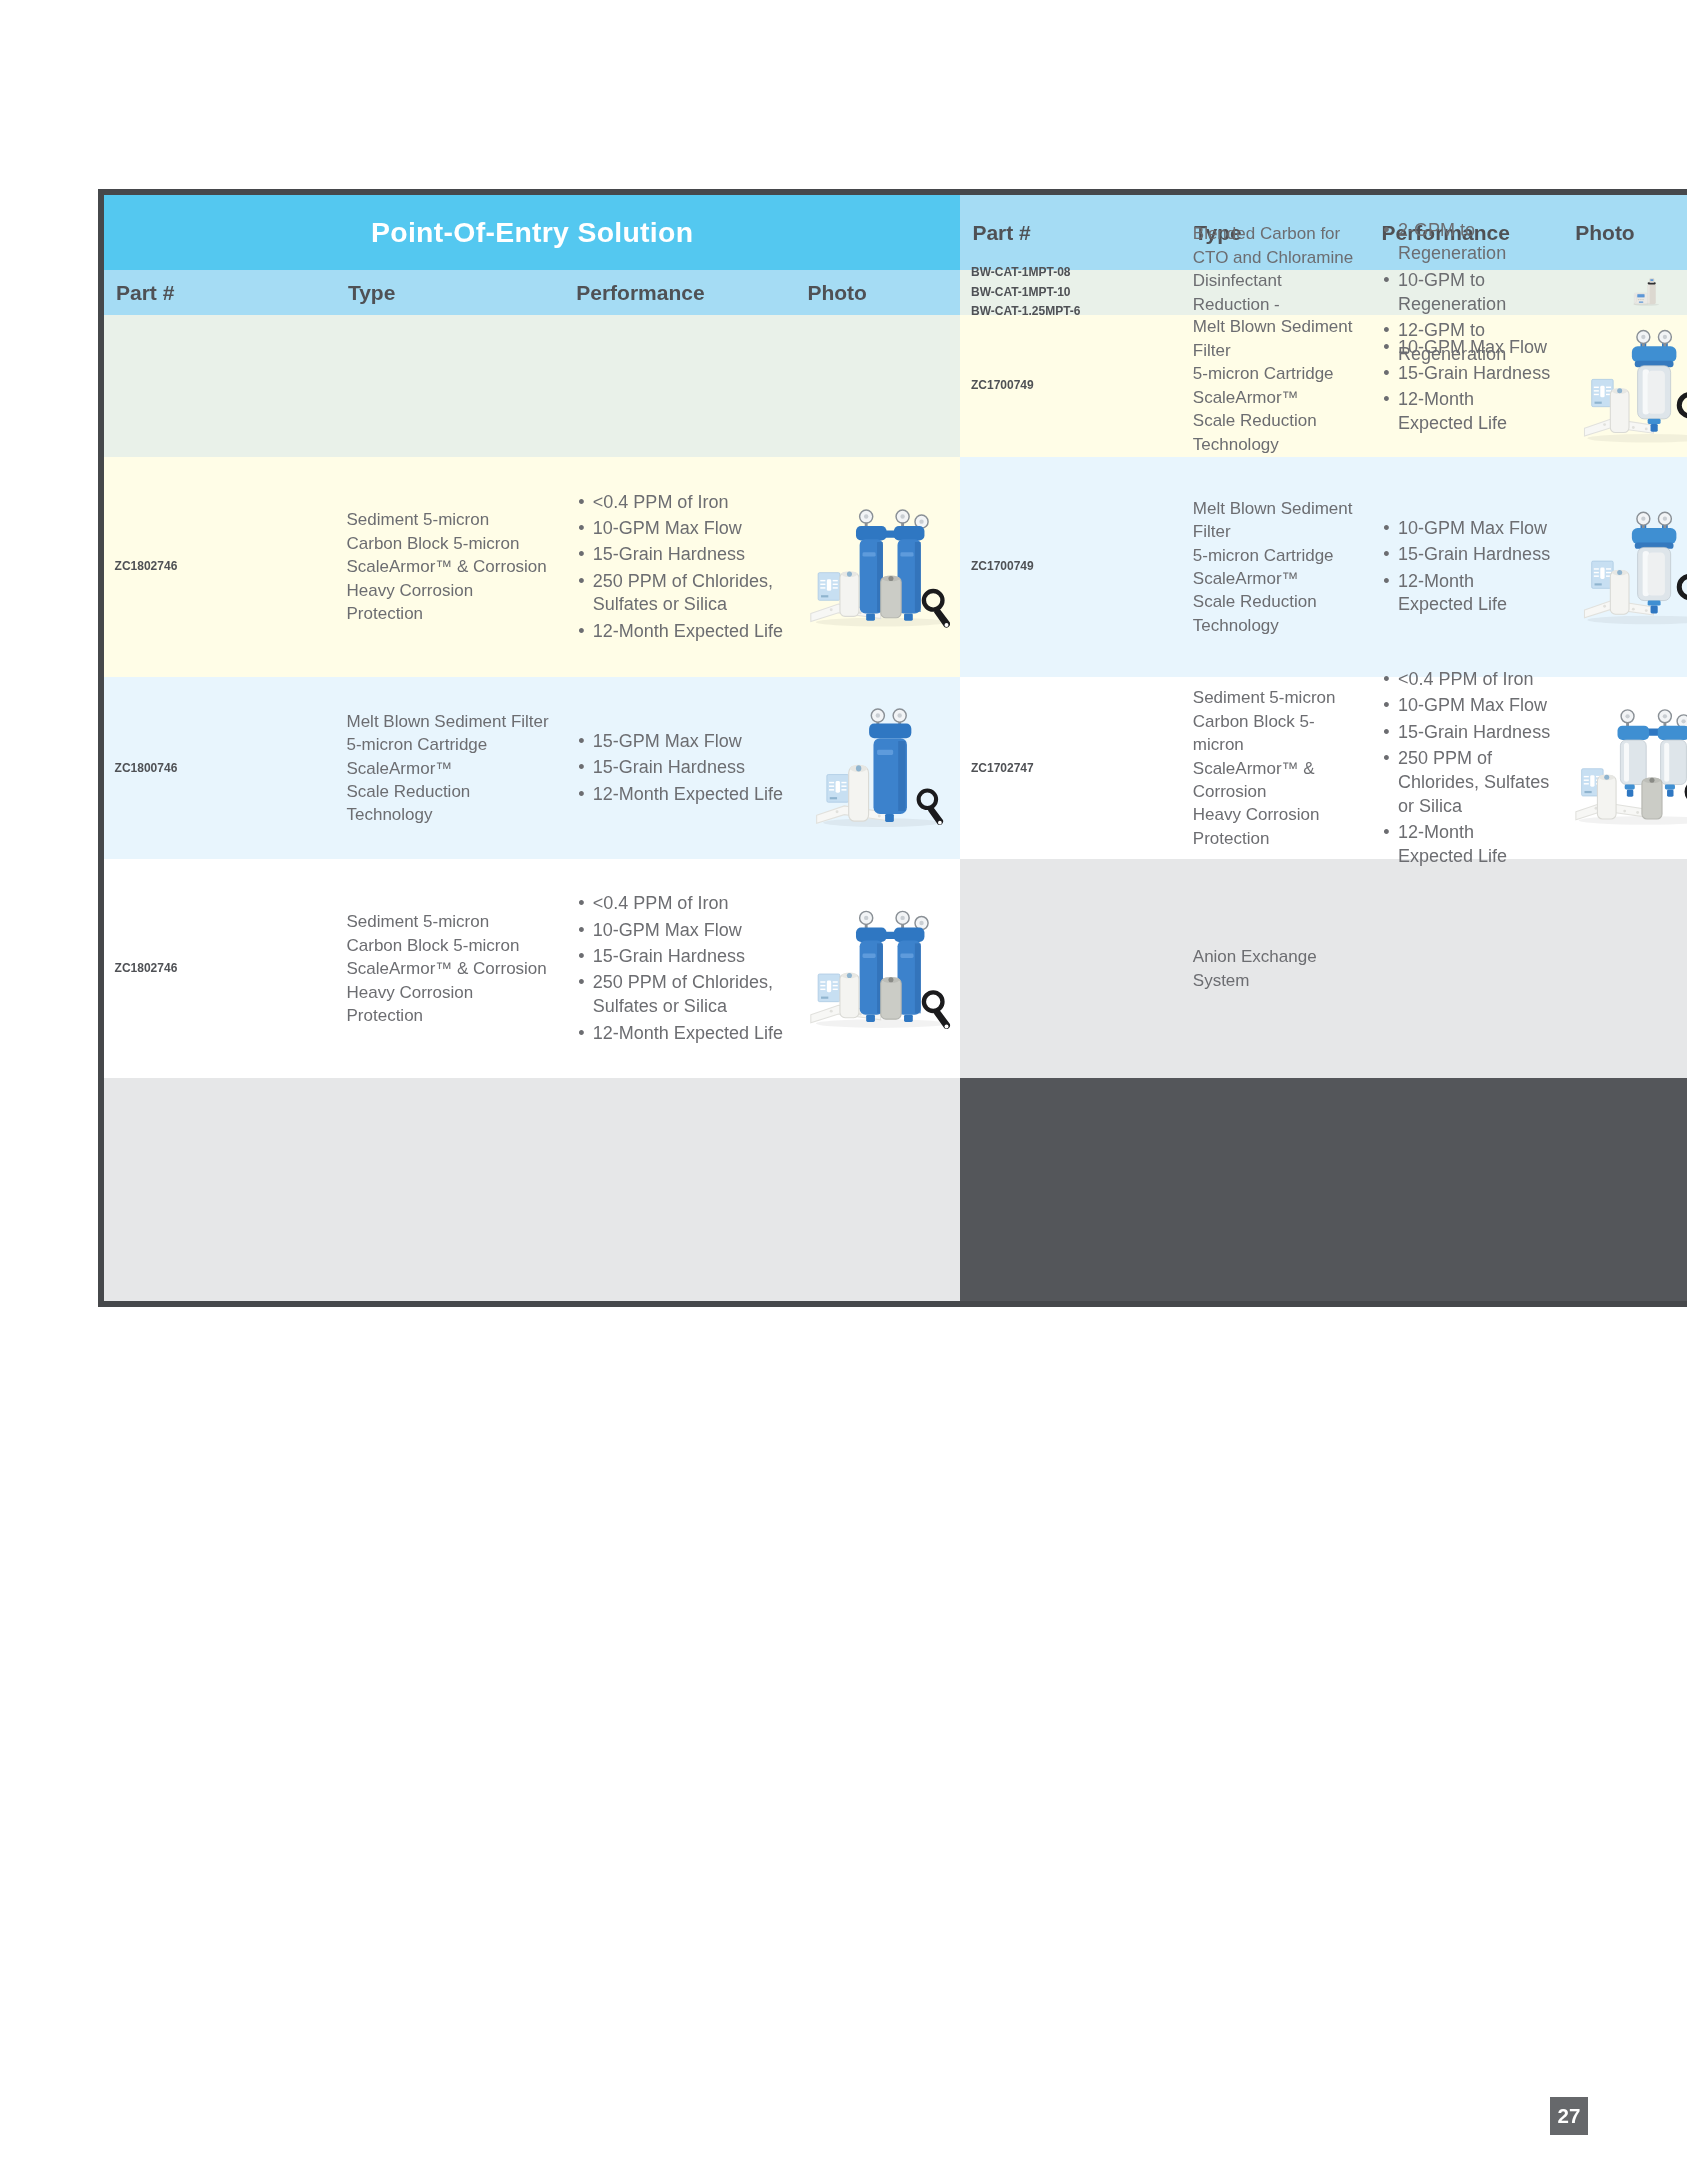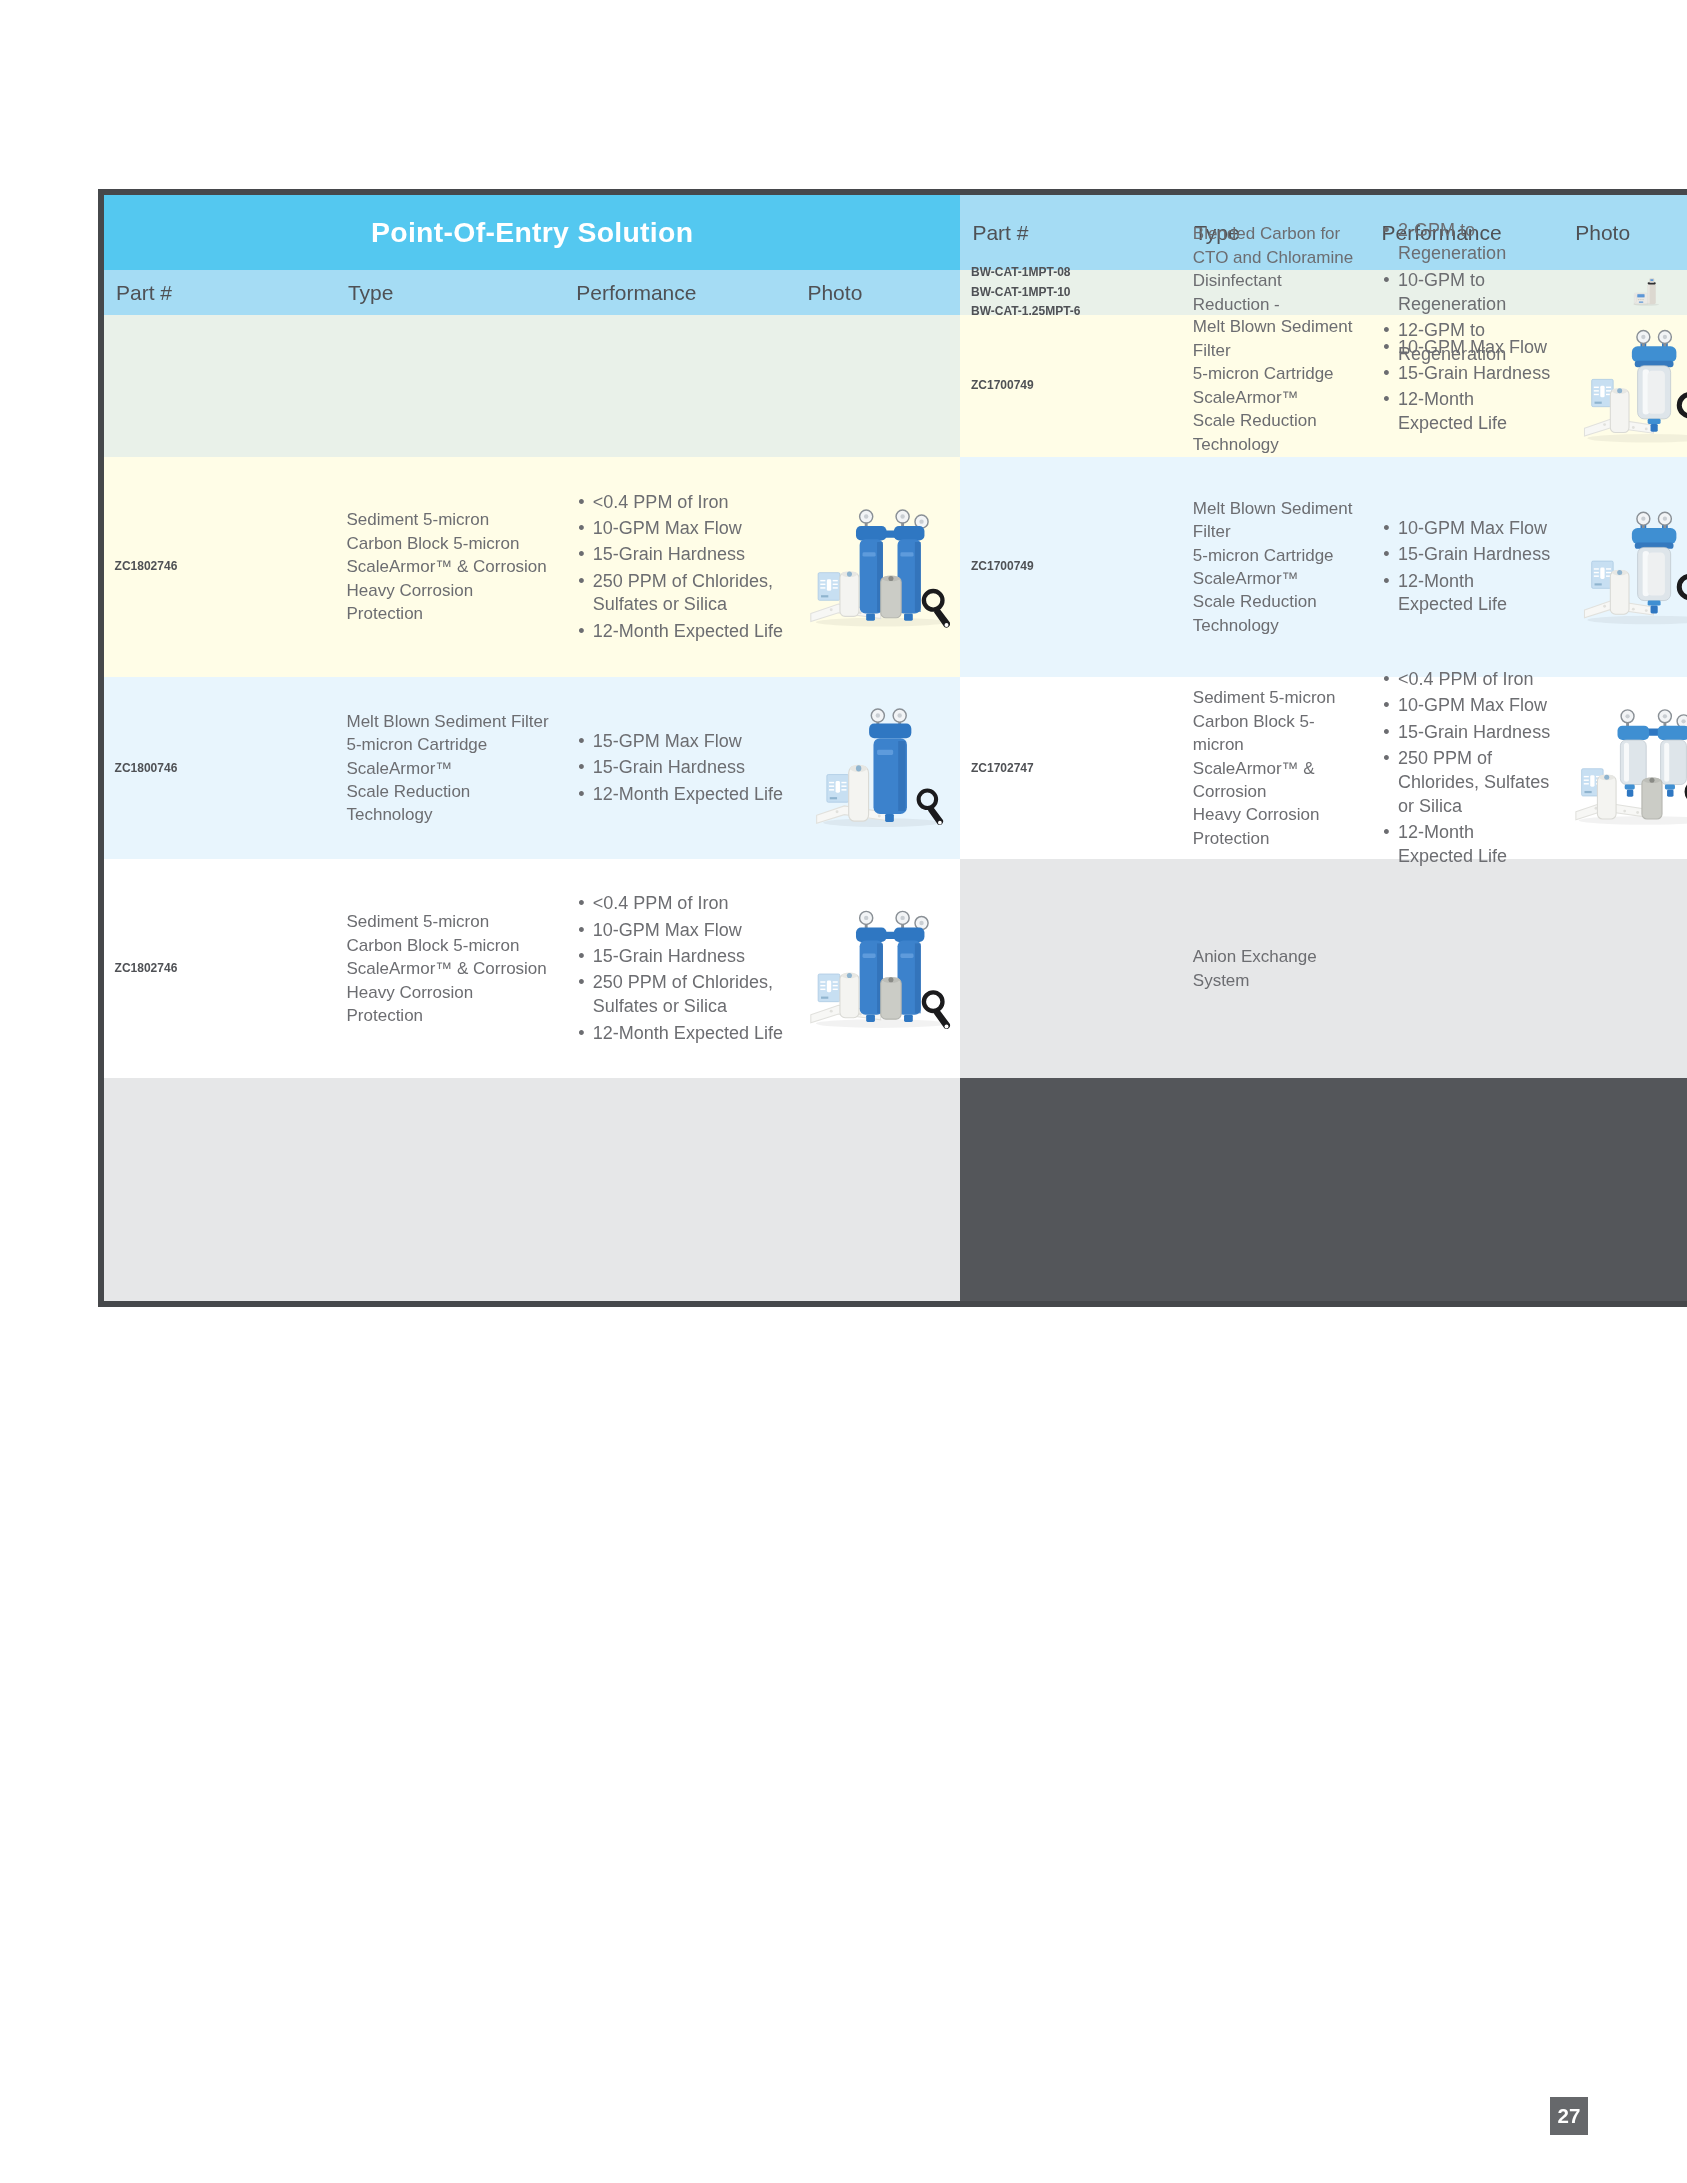--- a/index.html
+++ b/index.html
@@ -9,21 +9,21 @@
   
   .grid{position:absolute;left:98px;top:189px;width:1634px;height:1118px;
         display:grid;
         grid-template-columns:322fr 317fr 321fr 229fr 308fr 260fr 269fr 226fr;
         grid-template-rows:115fr 68fr 217fr 337fr 278fr 335fr 340fr;
         gap:0;background:#54565A;border:6px solid #46484B;box-sizing:border-box;}
   .cell{box-sizing:border-box;min-width:0;min-height:0;}
   .title{grid-column:span 4;background:#54C8F0;color:#FFFFFF;font-weight:bold;font-size:28.4px;
          display:flex;align-items:center;justify-content:center;letter-spacing:0.3px;}
   .colhead{background:#A5DCF4;color:#4F5155;font-size:21px;display:flex;align-items:center;
-           padding-left:12px;}
+           padding-left:12px;font-weight:bold;}
   .body{display:flex;flex-direction:column;justify-content:center;padding:8px 10.6px;}
   .g{background:#E9F1E9}.y{background:#FFFDE7}.b{background:#E8F5FD}.w{background:#FFFFFF}.gr{background:#E6E7E8}
 
   .parts .li-item{font-weight:bold;color:#4F5155;font-size:12px;line-height:1.62;}
   .type .li-item{color:#6C6D71;font-size:17px;line-height:1.38;}
   .perf .li-item{color:#6C6D71;font-size:18px;line-height:1.32;position:relative;
                  padding-left:18px;margin:2.6px 0;}
   .perf .li-item::before{content:"\2022";position:absolute;left:3.3px;top:0;color:#6C6D71;}
 
   .photo{align-items:center;justify-content:center;padding:6.6px;}

